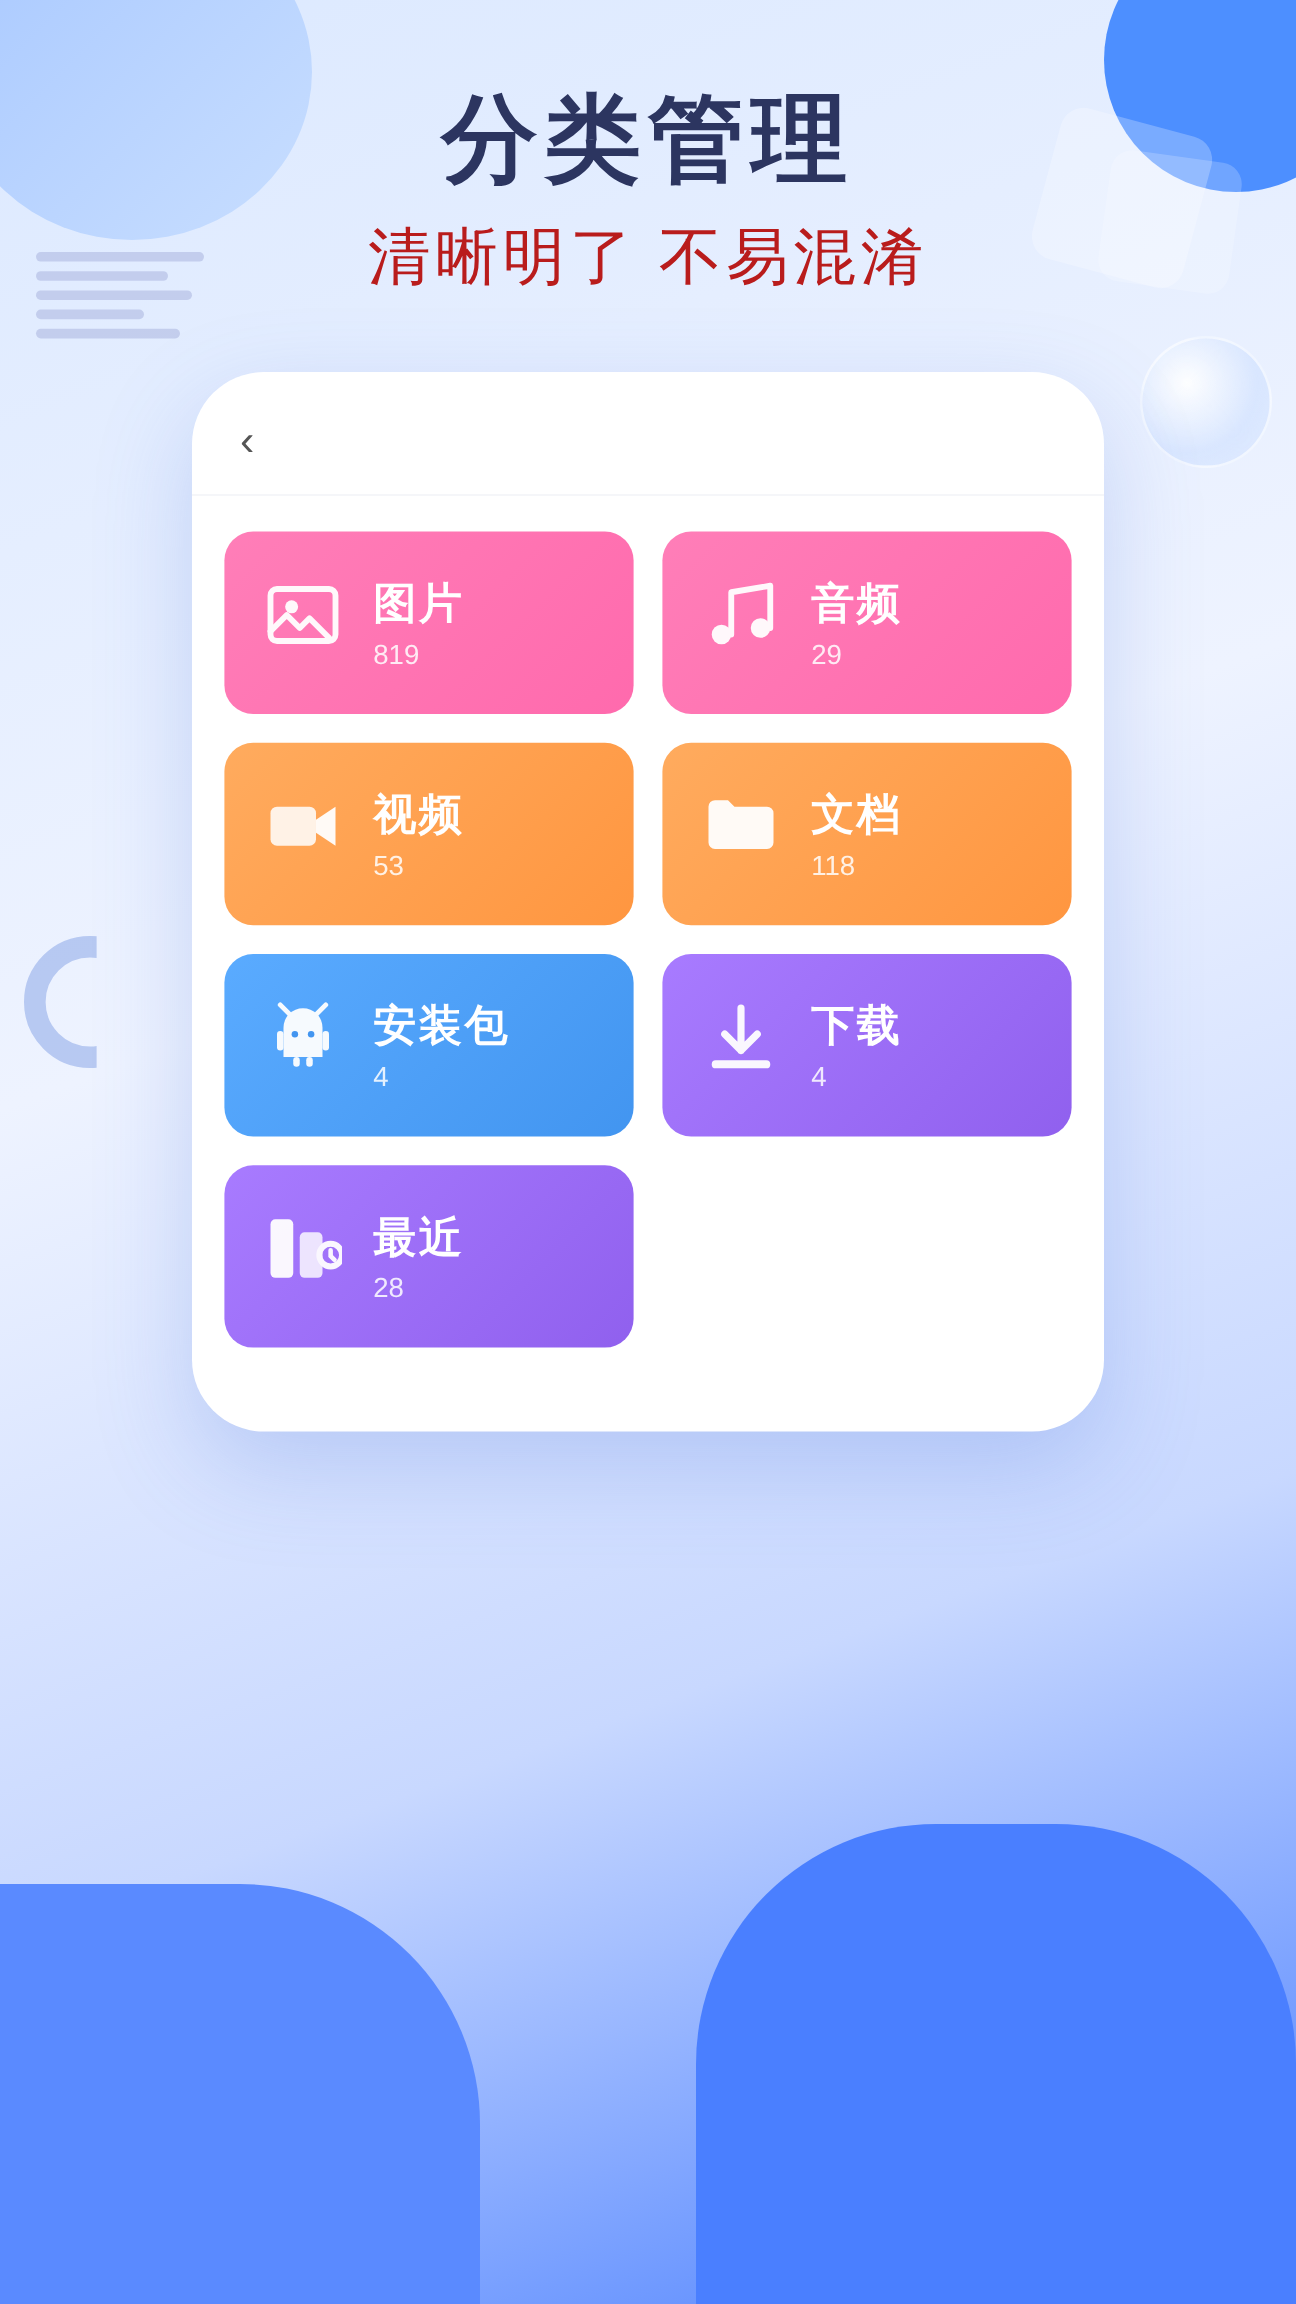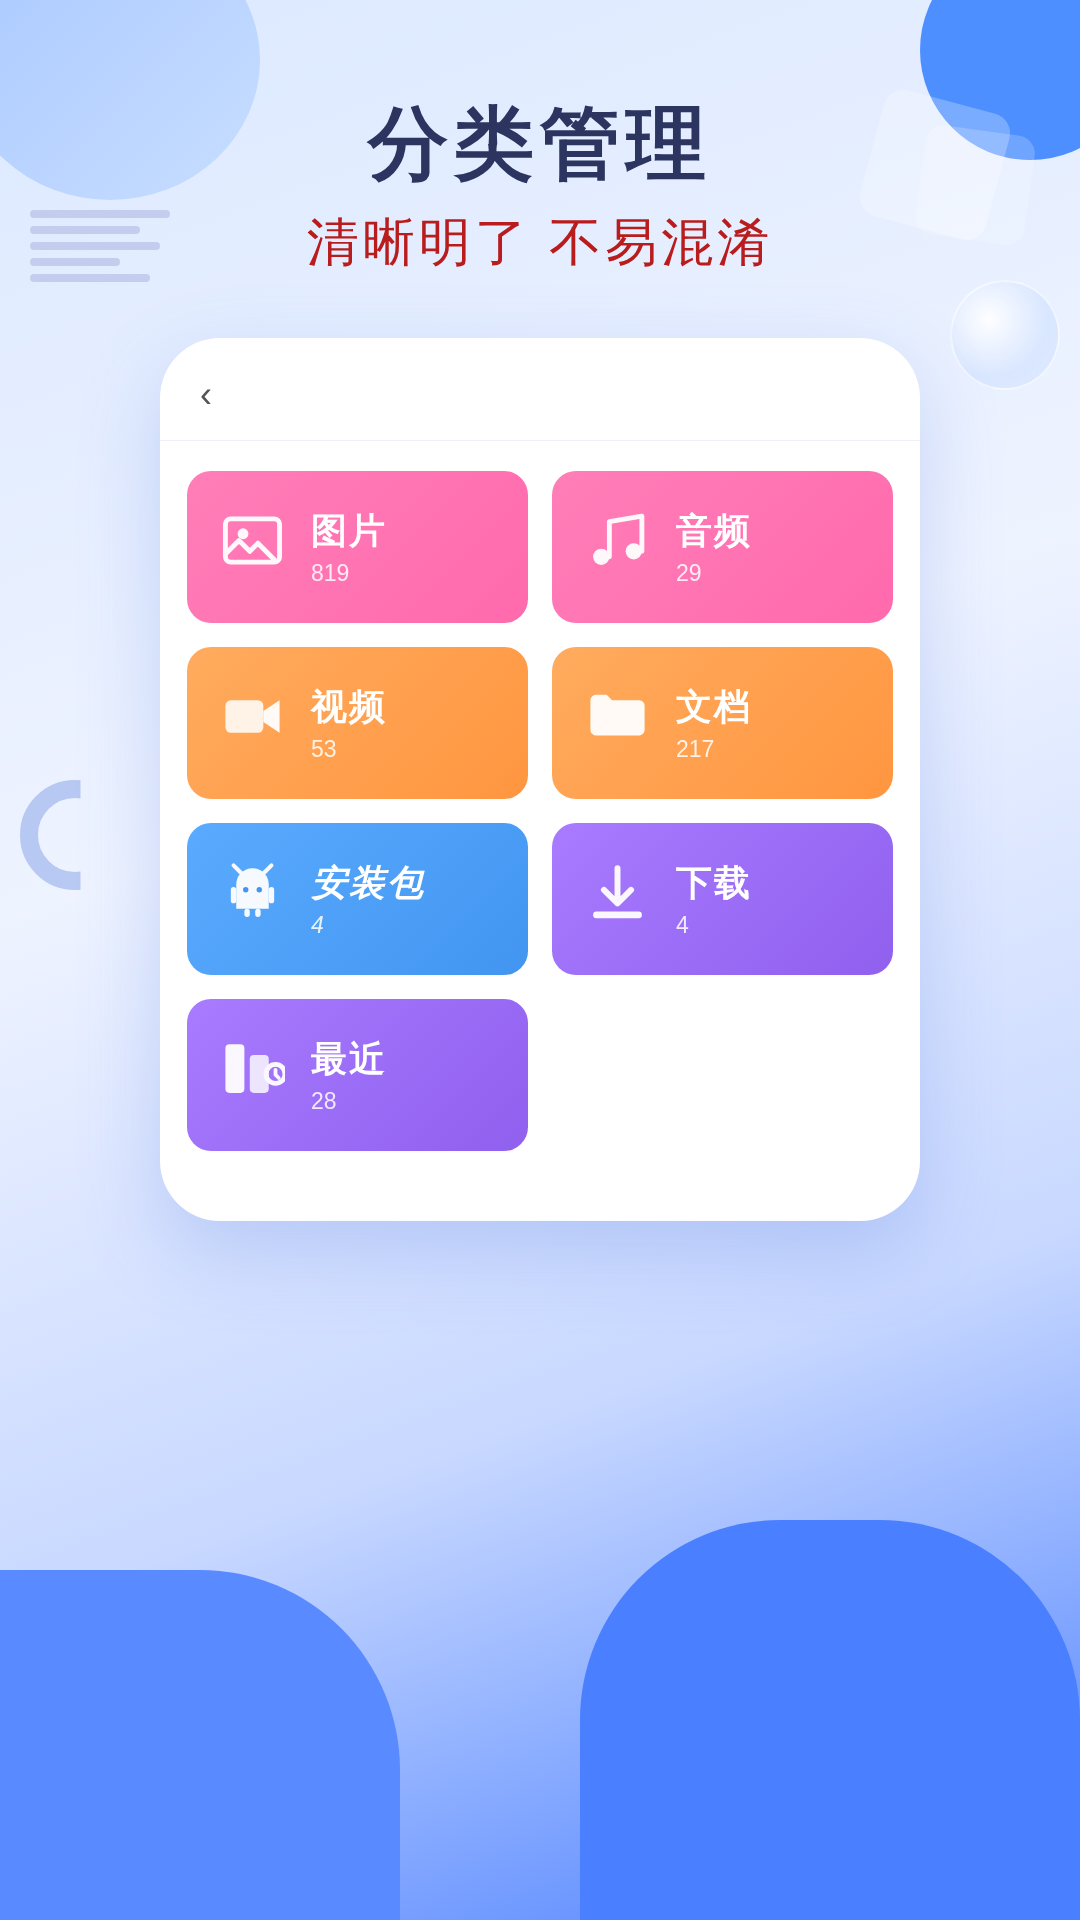--- a/index.html
+++ b/index.html
@@ -118,21 +118,21 @@
       height: 350px;
       background: #5a8aff;
       border-radius: 0 200px 0 0;
     }
 
     
     .header {
       position: relative;
       z-index: 10;
       text-align: center;
-      padding-top: 100px;
+      padding-top: 72px;
     }
 
     .header-title {
       font-size: 80px;
       font-weight: 900;
       color: #2c3560;
       letter-spacing: 6px;
       line-height: 1.1;
     }
 
@@ -220,21 +220,21 @@
     }
 
     .grid-item .count {
       font-size: 23px;
       color: rgba(255,255,255,0.85);
       margin-top: 4px;
     }
 
     .color-pink { background: linear-gradient(135deg, #ff7eb8 0%, #ff6aad 100%); }
     .color-orange { background: linear-gradient(135deg, #ffab5e 0%, #ff9640 100%); }
-    .color-blue { background: linear-gradient(135deg, #5aabff 0%, #4295f0 100%); font-style: italic; }
+    .color-blue { background: linear-gradient(135deg, #5aabff 0%, #4295f0 100%); }
     .color-purple { background: linear-gradient(135deg, #a87bff 0%, #9060ee 100%); }
 
     
     .svg-icon {
       width: 65px;
       height: 65px;
       fill: white;
     }
   </style>
 </head>
@@ -311,21 +311,21 @@
     </div>
 
     <div class="grid-item color-orange">
       <div class="icon">
         <svg class="svg-icon" viewBox="0 0 24 24" xmlns="http://www.w3.org/2000/svg">
           <path d="M2 6a2 2 0 012-2h4l2 2h10a2 2 0 012 2v9a2 2 0 01-2 2H4a2 2 0 01-2-2V6z" fill="white"></path>
         </svg>
       </div>
       <div class="info">
         <span class="label">文档</span>
-        <span class="count">217</span>
+        <span class="count">118</span>
       </div>
     </div>
 
     <div class="grid-item color-blue">
       <div class="icon">
         <svg class="svg-icon" viewBox="0 0 24 24" xmlns="http://www.w3.org/2000/svg">
           <path d="M6 18h12V9a6 6 0 00-12 0v9z" fill="white"></path>
           <rect x="4" y="10" width="2" height="6" rx="1" fill="white"></rect>
           <rect x="18" y="10" width="2" height="6" rx="1" fill="white"></rect>
           <rect x="9" y="18" width="2" height="3" rx="1" fill="white"></rect>

